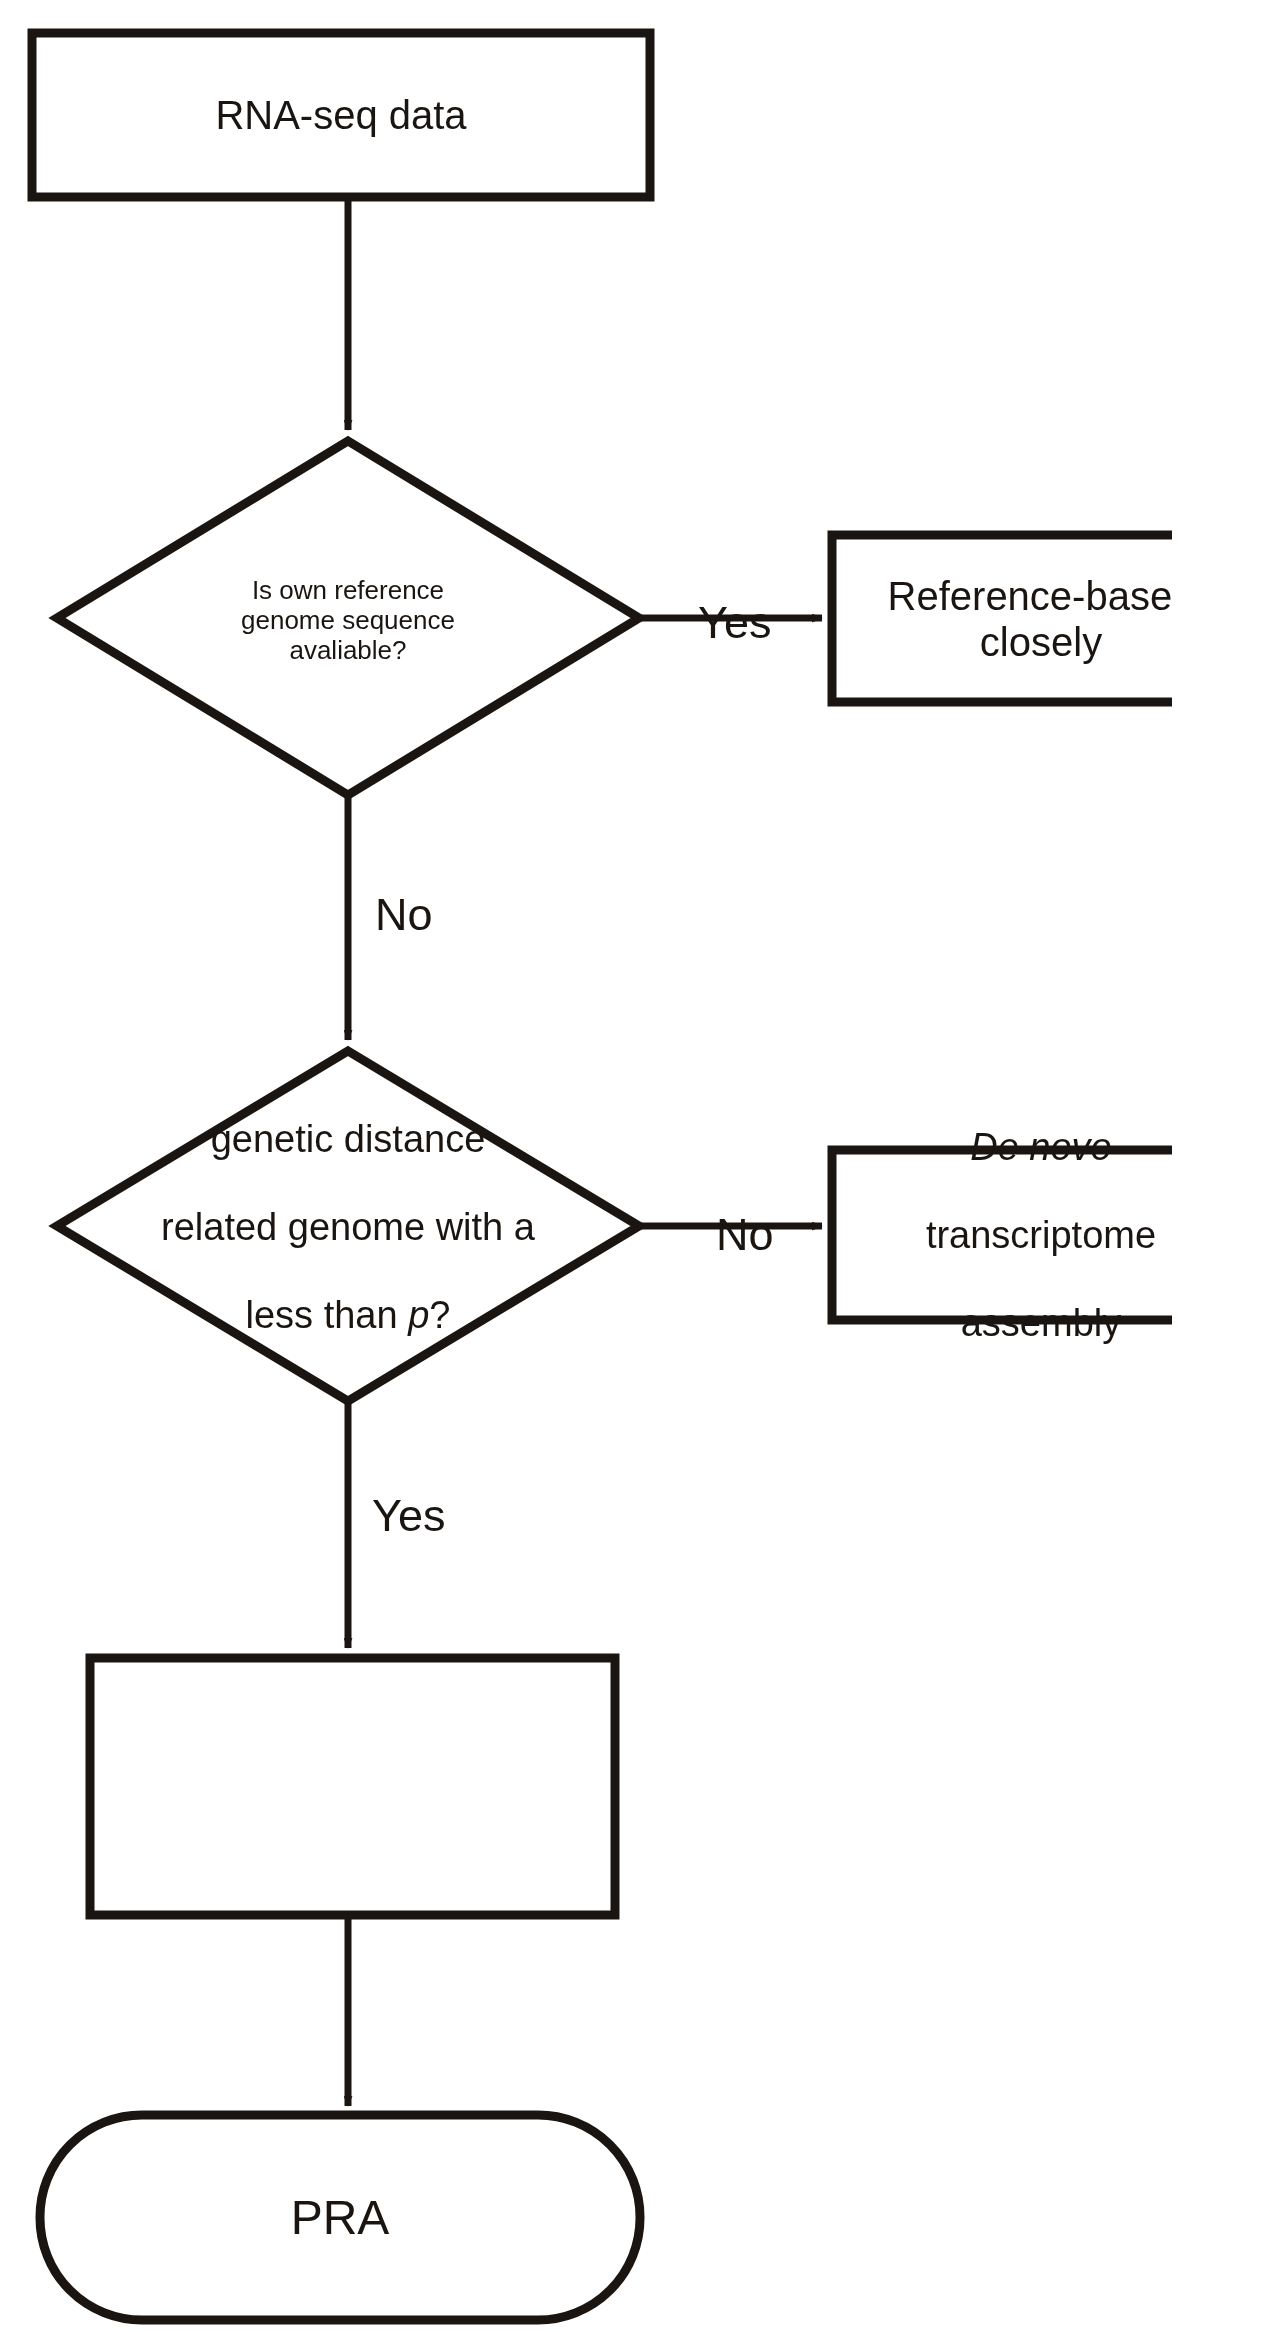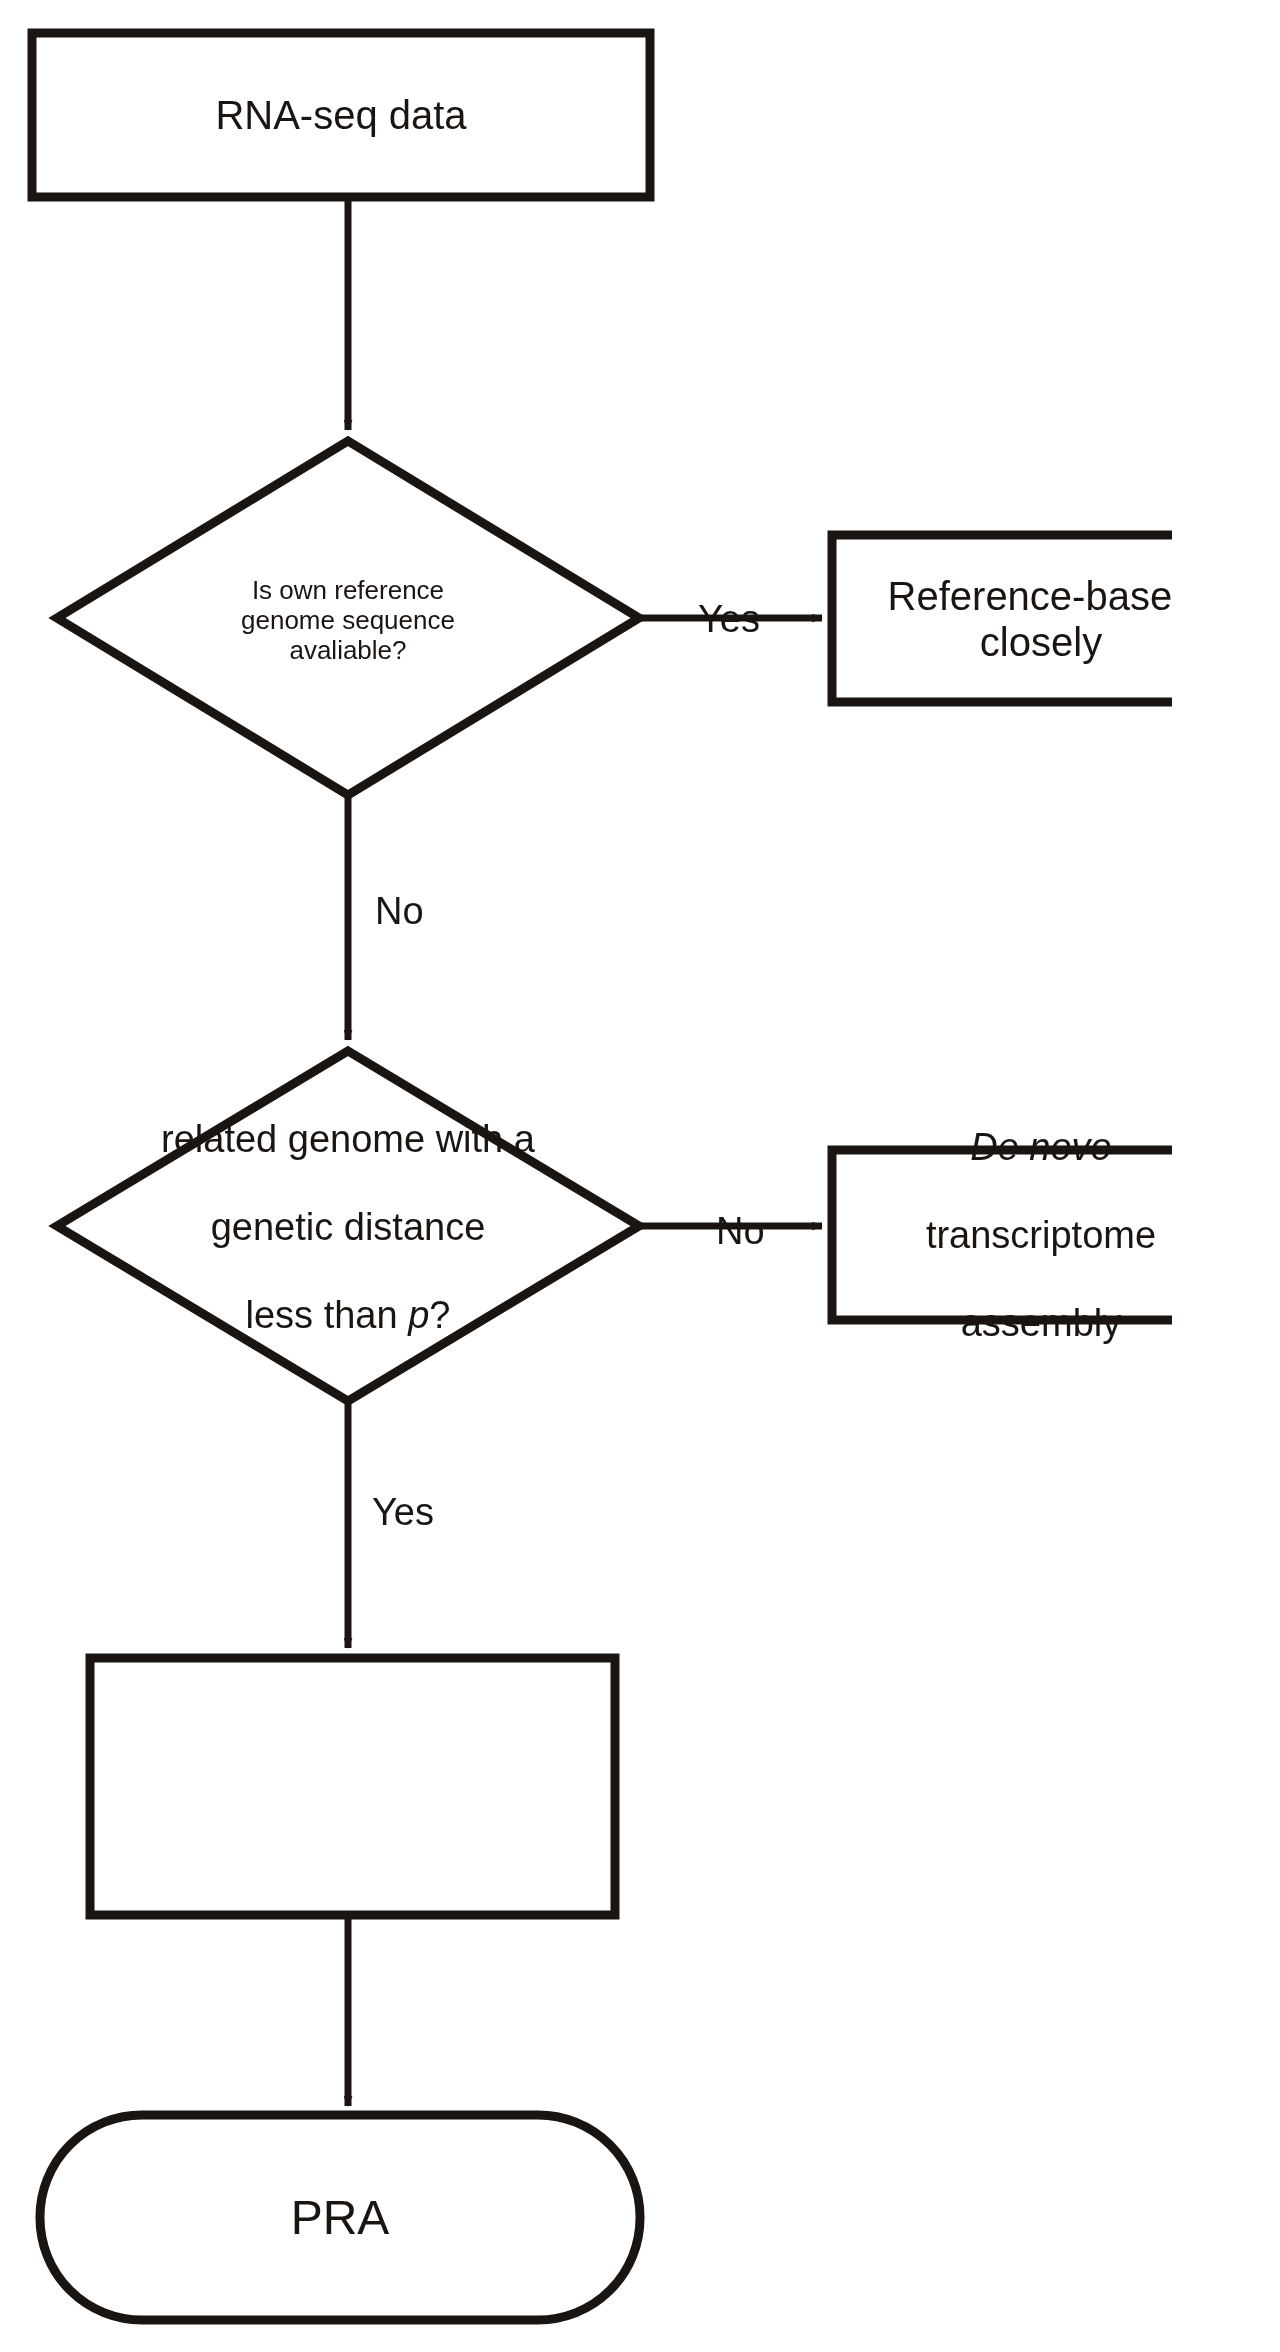--- a/index.html
+++ b/index.html
@@ -29,21 +29,21 @@
     justify-content: center;
     text-align: center;
     color: #1b1512;
     line-height: 1.16;
     white-space: pre-line;
     pointer-events: none;
   }
   .edge-label {
     position: absolute;
     color: #1b1512;
-    font-size: 38px;
+    font-size: 45px;
     line-height: 1;
     white-space: nowrap;
   }
   .it { font-style: italic; }
 
   
   #label-rnaseq      { left: 32px;  top: 33px;   width: 618px; height: 164px; font-size: 40px; }
   #label-decision1   { left: 120px; top: 500px;  width: 456px; height: 240px; font-size: 26px; }
   #label-refassembly { left: 836px; top: 537px;  width: 410px; height: 164px; font-size: 40px; }
   #label-decision2   { left: 110px; top: 1095px; width: 476px; height: 264px; font-size: 38px; }
@@ -100,22 +100,22 @@
 
   <div class="node-label" id="label-decision1">Is own reference
 genome sequence
 avaliable?</div>
 
   <div class="node-label" id="label-refassembly">Reference-based
 closely</div>
 
   <div class="node-label" id="label-decision2">
     <div>
+      <div>genetic distance</div>
       <div>related genome with a</div>
-      <div>genetic distance</div>
       <div><span>less than </span><span class="it">p</span><span>?</span></div>
     </div>
   </div>
 
   <div class="node-label" id="label-denovo">
     <div>
       <div class="it">De novo</div>
       <div>transcriptome</div>
       <div>assembly</div>
     </div>

